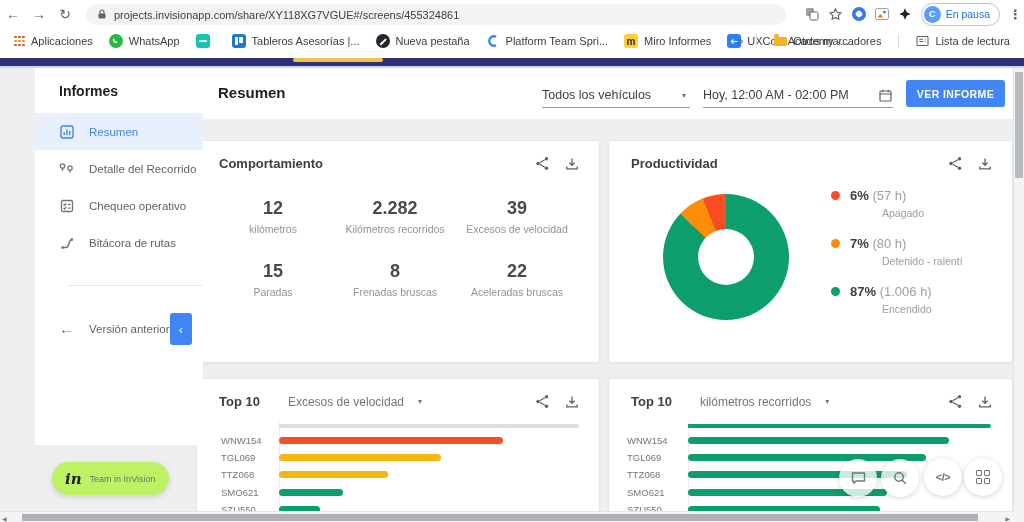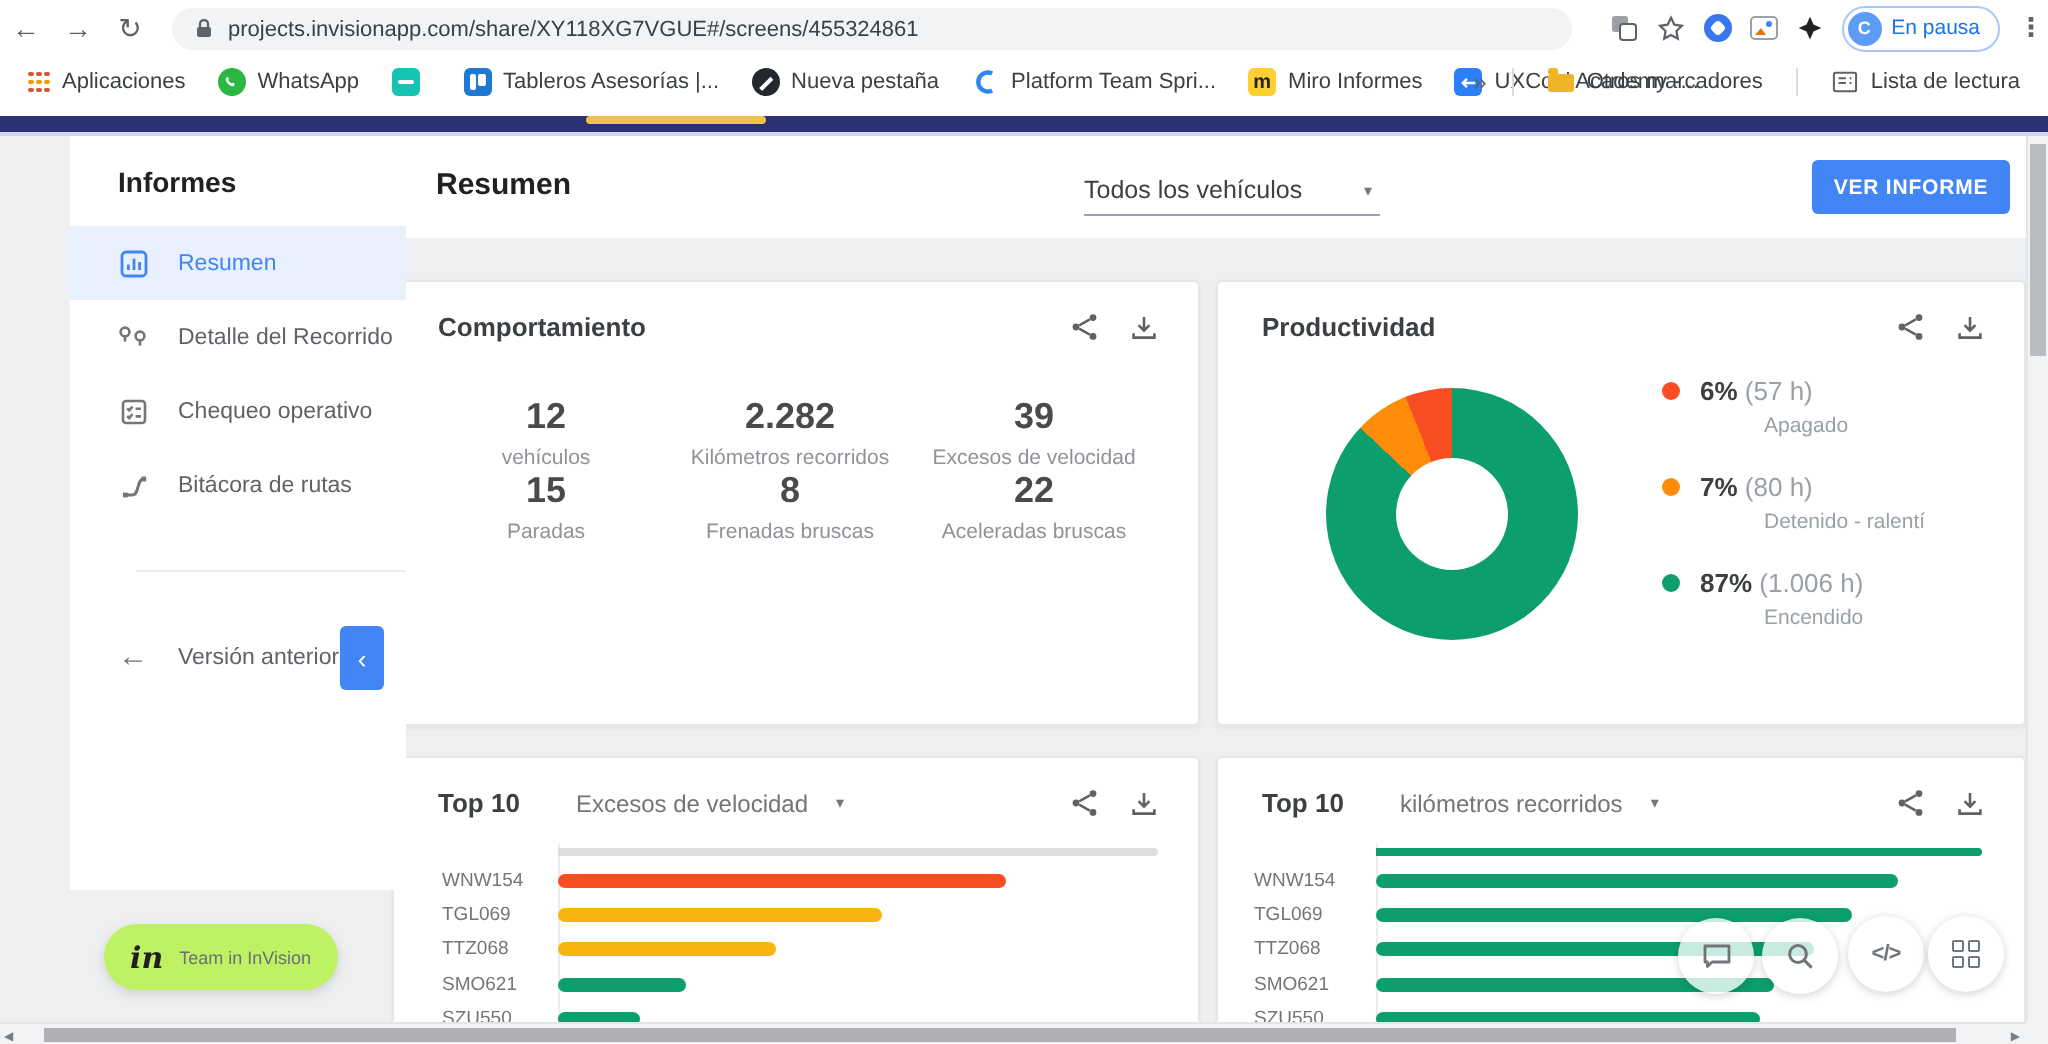--- a/index.html
+++ b/index.html
@@ -90,21 +90,21 @@
   .card { position:absolute; background:#fff; border:1px solid #e4e6e8; border-radius:3px; box-shadow:0 1px 2px rgba(0,0,0,.05); z-index:1; }
   #card-comportamiento { left:196px; top:140px; width:404px; height:223px; }
   #card-productividad  { left:608px; top:140px; width:405px; height:223px; }
   #card-top-speed      { left:196px; top:378px; width:404px; height:200px; }
   #card-top-km         { left:608px; top:378px; width:405px; height:200px; }
   .card-head { display:flex; align-items:center; padding:15px 20px 0 22px; }
   .card-title { font-size:13px; font-weight:bold; color:#3c4043; }
   .card-icons { margin-left:auto; display:flex; gap:15px; align-items:center; }
   .icon-btn { cursor:pointer; }
 
-  .stats-grid { display:grid; grid-template-columns:repeat(3,122px); padding-left:15px; margin-top:27px; 
+  .stats-grid { display:grid; grid-template-columns:repeat(3,122px); padding-left:15px; margin-top:27px; row-gap:26px;
                 justify-items:center; text-align:center; }
   .stat-value { font-size:18px; font-weight:bold; color:#4a4a4a; }
   .stat-label { font-size:10.5px; color:#8f9399; margin-top:4px; }
 
   .donut { position:absolute; left:54px; top:53px; width:126px; height:126px; border-radius:50%; }
   .donut::after { content:""; position:absolute; left:35px; top:35px; width:56px; height:56px; background:#fff; border-radius:50%; }
   .legend { position:absolute; left:222px; top:47px; }
   .legend-row { position:relative; padding-left:19px; margin-bottom:17px; }
   .legend-dot { position:absolute; left:0; top:3px; width:9px; height:9px; border-radius:50%; }
   .legend-line1 { font-size:13px; color:#9aa0a6; }
@@ -324,20 +324,29 @@
 <div class="collapse-tab">‹</div>
 
 <div class="header-band">
   <span class="page-title">Resumen</span>
 
   <div class="underline-field vehicle-select">
     <span>Todos los vehículos</span>
     <span class="caret">▾</span>
   </div>
 
+  <div class="underline-field date-field">
+    <span>Hoy, 12:00 AM - 02:00 PM</span>
+    <span>
+      <svg width="15" height="15" viewBox="0 0 15 15" fill="none" stroke="#616161" stroke-width="1.2">
+          <rect x="2" y="3" width="11" height="10" rx="1"></rect>
+          <path d="M4.8 1.8v2.4M10.2 1.8v2.4M2 6h11"></path>
+        </svg>
+    </span>
+  </div>
 
   <button class="cta-btn">VER INFORME</button>
 </div>
 
 <div class="card" id="card-comportamiento">
   <div class="card-head">
     <span class="card-title">Comportamiento</span>
     <span class="card-icons">
       <span class="icon-btn">
         <svg width="15" height="15" viewBox="0 0 15 15">
@@ -350,21 +359,21 @@
       <span class="icon-btn">
         <svg width="14" height="14" viewBox="0 0 14 14" fill="none" stroke="#616161" stroke-width="1.3">
             <path d="M7 1.5v6.6M4.3 5.6L7 8.3l2.7-2.7M1.8 9.6v2.2h10.4V9.6"></path>
           </svg>
       </span>
     </span>
   </div>
   <div class="stats-grid">
     <div>
         <div class="stat-value">12</div>
-        <div class="stat-label">vehículos</div>
+        <div class="stat-label">kilómetros</div>
       </div>
     <div>
         <div class="stat-value">2.282</div>
         <div class="stat-label">Kilómetros recorridos</div>
       </div>
     <div>
         <div class="stat-value">39</div>
         <div class="stat-label">Excesos de velocidad</div>
       </div>
     <div>

